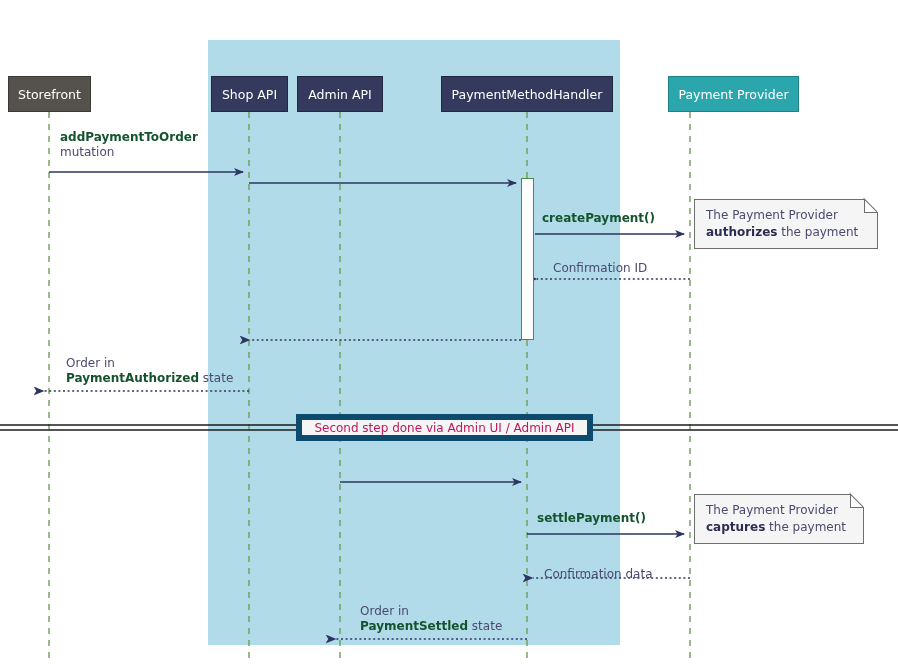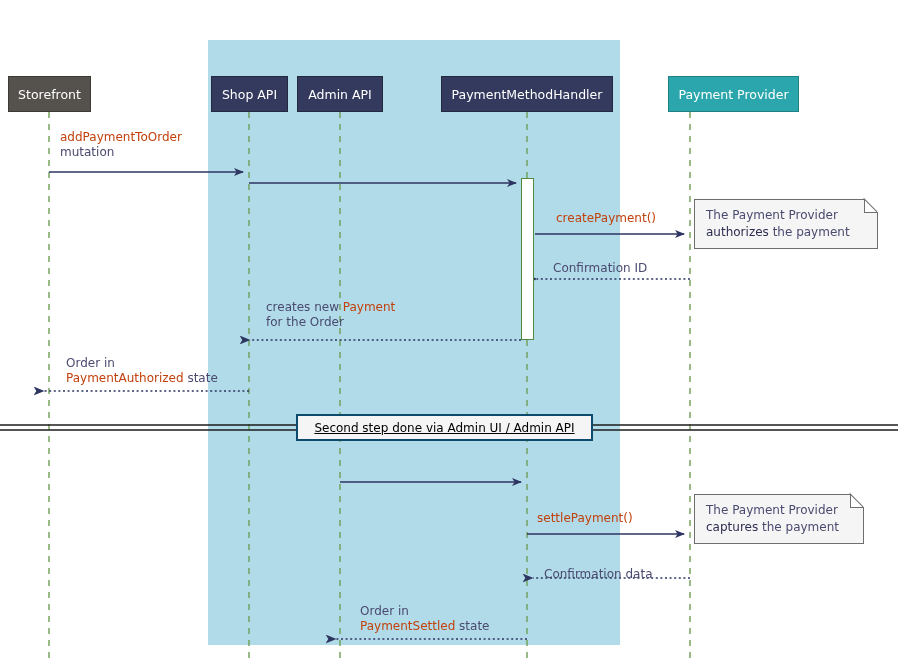--- a/index.html
+++ b/index.html
@@ -69,34 +69,34 @@
   }
 
   
   .msg {
     position: absolute;
     font-size: 12px;
     color: #4a4a70;
     white-space: nowrap;
     line-height: 15px;
   }
-  .msg b { color: #c2410c; font-weight: normal; }
+  .msg b { color: #14532d; font-weight: bold; }
 
   
   .note {
     position: absolute;
     background: #f5f5f5;
     border: 1px solid #6e6e6e;
     font-size: 12px;
     color: #4a4a70;
     line-height: 17px;
     padding: 7px 10px 1px 11px;
     white-space: nowrap;
   }
-  .note b { color: #2d2d52; font-weight: normal; }
+  .note b { color: #2d2d52; font-weight: bold; }
   .note .fold {
     position: absolute;
     top: -1px; right: -1px;
     width: 14px; height: 14px;
     background: #ffffff;
     border-left: 1px solid #6e6e6e;
     border-bottom: 1px solid #6e6e6e;
   }
   .note .fold::after {
     content: "";
@@ -105,28 +105,27 @@
     width: 19px; height: 1px;
     background: #6e6e6e;
     transform-origin: 0 0;
     transform: rotate(45deg);
   }
 
   
   .divider-box {
     position: absolute;
     background: #f5f5f5;
-    border: 2px solid #0c4a6e;
+    border: 6px solid #0c4a6e;
     font-size: 12px;
-    color: #000000;
+    color: #be185d;
     display: flex;
     align-items: center;
     justify-content: center;
     white-space: nowrap;
-    text-decoration: underline;
   }
 </style>
 </head>
 <body>
 
 <div id="diagram">
 
 
   <div class="group-box" style="left:208px; top:40px; width:412px; height:605px;"></div>
 
@@ -194,32 +193,28 @@
     <span>Payment Provider</span>
   </div>
 
   <div class="activation" style="left:521px; top:178px; width:13px; height:162px;"></div>
 
   <div class="msg" style="left:60px; top:130px;">
     <b>addPaymentToOrder</b><br>
     <span>mutation</span>
   </div>
 
-  <div class="msg" style="left:556px; top:211px;">
+  <div class="msg" style="left:542px; top:211px;">
     <b>createPayment()</b>
   </div>
 
   <div class="msg" style="left:553px; top:261px;">
     <span>Confirmation ID</span>
   </div>
 
-  <div class="msg" style="left:266px; top:300px;">
-    <span>creates new </span><b>Payment</b><br>
-    <span>for the Order</span>
-  </div>
 
   <div class="msg" style="left:66px; top:356px;">
     <span>Order in</span><br>
     <b>PaymentAuthorized</b><span> state</span>
   </div>
 
 
   <div class="msg" style="left:537px; top:511px;">
     <b>settlePayment()</b>
   </div>

